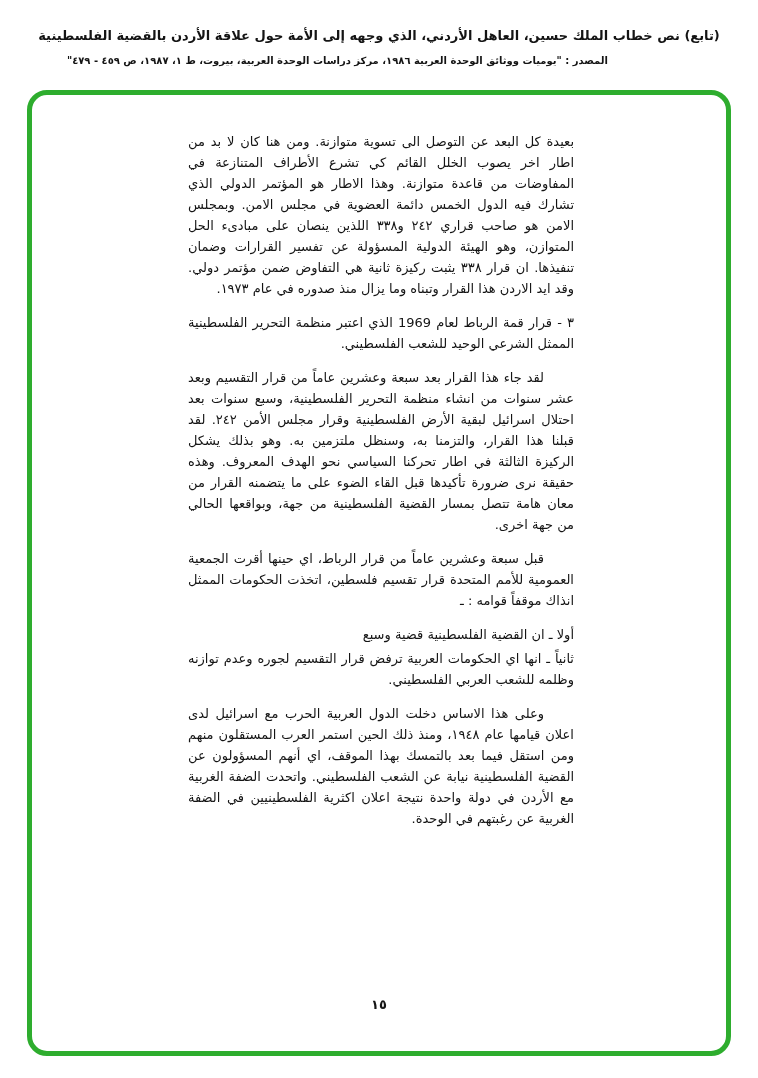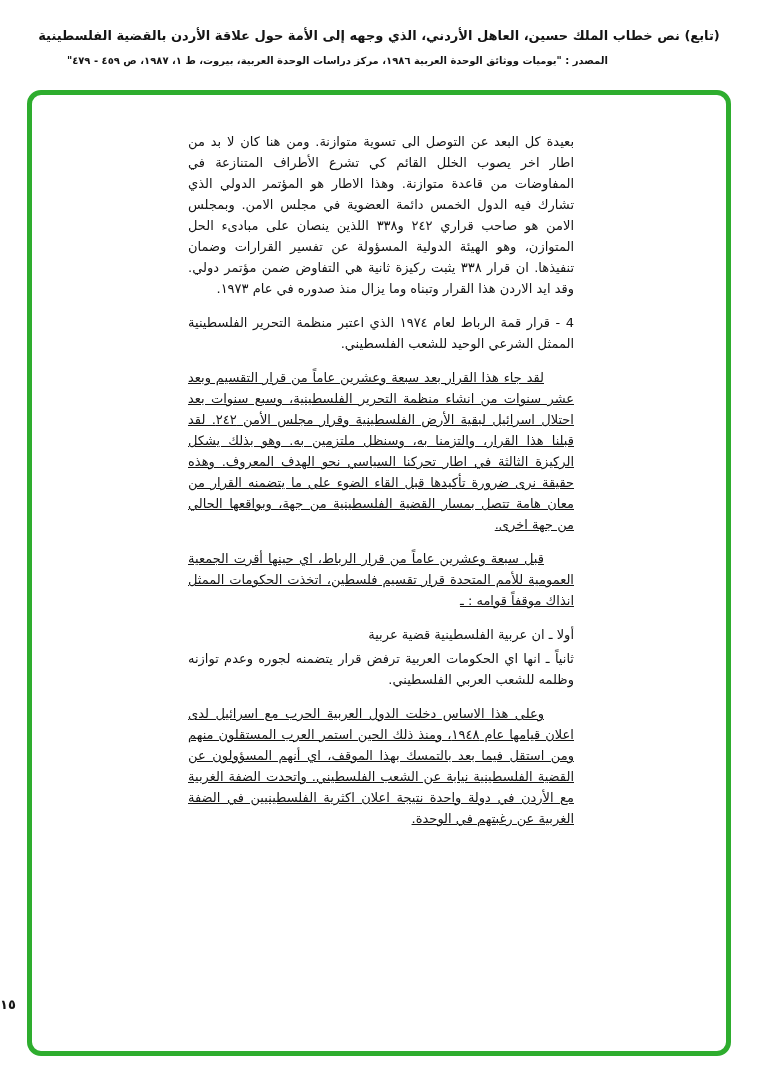--- a/index.html
+++ b/index.html
@@ -23,61 +23,61 @@
     margin-top:9px;
     text-align:right;
     padding-right:150px; padding-left:60px;
   }
 
   .green-box {
     position:absolute;
     top:90px; left:27px;
     width:704px; height:966px;
     border:5px solid #8b5cf6;
-    border-radius:14px;
+    border-radius:20px;
     background:#ffffff;
   }
   .text-column {
     position:absolute;
     top:36px; right:152px;
     width:386px;
     font-size:13px;
     line-height:21px;
     text-align:justify;
   }
   .para { margin-bottom:13px; }
-  .para.indent { text-indent:30px;text-decoration:underline; }
+  .para.indent { text-indent:30px; }
   .para.flush { text-indent:0; }
   .para.tight { margin-bottom:3px; }
 
   .page-number {
     position:absolute;
     bottom:6px; left:0;
     width:100%;
-    text-align:left;
+    text-align:center;
     font-size:13px; font-weight:bold;
   }
 </style>
 </head>
 <body>
 
 <div class="page">
 
   <div class="header">
     <div class="title">(تابع) نص خطاب الملك حسين، العاهل الأردني، الذي وجهه إلى الأمة حول علاقة الأردن بالقضية الفلسطينية</div>
     <div class="source">المصدر : "يوميات ووثائق الوحدة العربية ١٩٨٦، مركز دراسات الوحدة العربية، بيروت، ط ١، ١٩٨٧، ص ٤٥٩ - ٤٧٩"</div>
   </div>
 
   <div class="green-box" style="border-color: rgb(46, 173, 46);">
     <div class="text-column">
         <p class="para flush">بعيدة كل البعد عن التوصل الى تسوية متوازنة. ومن هنا كان لا بد من اطار اخر يصوب الخلل القائم كي تشرع الأطراف المتنازعة في المفاوضات من قاعدة متوازنة. وهذا الاطار هو المؤتمر الدولي الذي تشارك فيه الدول الخمس دائمة العضوية في مجلس الامن. وبمجلس الامن هو صاحب قراري ٢٤٢ و٣٣٨ اللذين ينصان على مبادىء الحل المتوازن، وهو الهيئة الدولية المسؤولة عن تفسير القرارات وضمان تنفيذها. ان قرار ٣٣٨ يثبت ركيزة ثانية هي التفاوض ضمن مؤتمر دولي. وقد ايد الاردن هذا القرار وتبناه وما يزال منذ صدوره في عام ١٩٧٣.</p>
-        <p class="para flush">4 - قرار قمة الرباط لعام ١٩٧٤ الذي اعتبر منظمة التحرير الفلسطينية الممثل الشرعي الوحيد للشعب الفلسطيني.</p>
+        <p class="para flush">٣ - قرار قمة الرباط لعام 1969 الذي اعتبر منظمة التحرير الفلسطينية الممثل الشرعي الوحيد للشعب الفلسطيني.</p>
         <p class="para indent">لقد جاء هذا القرار بعد سبعة وعشرين عاماً من قرار التقسيم وبعد عشر سنوات من انشاء منظمة التحرير الفلسطينية، وسبع سنوات بعد احتلال اسرائيل لبقية الأرض الفلسطينية وقرار مجلس الأمن ٢٤٢. لقد قبلنا هذا القرار، والتزمنا به، وسنظل ملتزمين به. وهو بذلك يشكل الركيزة الثالثة في اطار تحركنا السياسي نحو الهدف المعروف. وهذه حقيقة نرى ضرورة تأكيدها قبل القاء الضوء على ما يتضمنه القرار من معان هامة تتصل بمسار القضية الفلسطينية من جهة، وبواقعها الحالي من جهة اخرى.</p>
         <p class="para indent">قبل سبعة وعشرين عاماً من قرار الرباط، اي حينها أقرت الجمعية العمومية للأمم المتحدة قرار تقسيم فلسطين، اتخذت الحكومات الممثل انذاك موقفاً قوامه : ـ</p>
-        <p class="para flush tight">أولا ـ ان عربية الفلسطينية قضية عربية</p>
-        <p class="para flush">ثانياً ـ انها اي الحكومات العربية ترفض قرار يتضمنه لجوره وعدم توازنه وظلمه للشعب العربي الفلسطيني.</p>
+        <p class="para flush tight">أولا ـ ان القضية الفلسطينية قضية وسبع</p>
+        <p class="para flush">ثانياً ـ انها اي الحكومات العربية ترفض قرار التقسيم لجوره وعدم توازنه وظلمه للشعب العربي الفلسطيني.</p>
         <p class="para indent">وعلى هذا الاساس دخلت الدول العربية الحرب مع اسرائيل لدى اعلان قيامها عام ١٩٤٨، ومنذ ذلك الحين استمر العرب المستقلون منهم ومن استقل فيما بعد بالتمسك بهذا الموقف، اي أنهم المسؤولون عن القضية الفلسطينية نيابة عن الشعب الفلسطيني. واتحدت الضفة الغربية مع الأردن في دولة واحدة نتيجة اعلان اكثرية الفلسطينيين في الضفة الغربية عن رغبتهم في الوحدة.</p>
       </div>
   </div>
 
   <div class="page-number">١٥</div>
 
 </div>
 
 </body></html>

